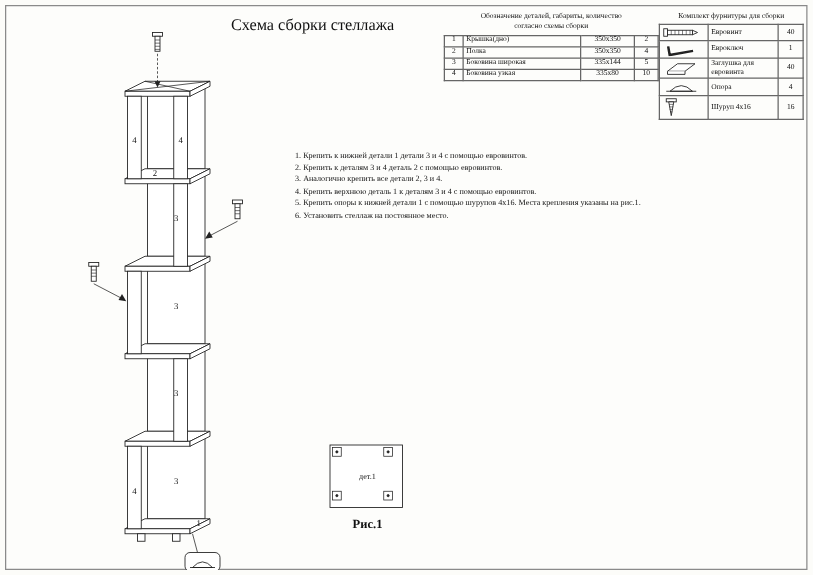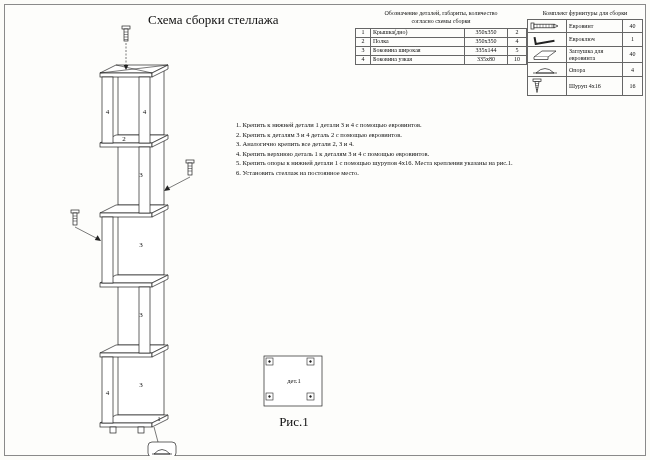--- a/index.html
+++ b/index.html
@@ -2,40 +2,40 @@
 <html><head>
 <meta charset="utf-8">
 <style>
   html,body{margin:0;padding:0;}
   body{
     width:650px;height:460px;position:relative;overflow:hidden;
     background:#fcfcf9;color:#111;
     font-family:"Liberation Serif", serif;
   }
   .frame{position:absolute;left:4px;top:4px;right:4px;bottom:4px;border:1px solid #8a8a8a;background:#fdfdfb;}
-  .title{position:absolute;left:148px;top:12px;width:204px;text-align:left;font-size:13px;}
+  .title{position:absolute;left:148px;top:12px;width:204px;text-align:center;font-size:13px;}
 
   .parts{position:absolute;left:355px;top:10px;width:172px;font-size:6px;}
   .parts .hdr{text-align:center;line-height:1.3;}
   .parts table{border-collapse:collapse;width:100%;margin-top:2px;}
   .parts td{border:1px solid #666;padding:0 2px;font-size:6px;line-height:1.15;height:8px;}
   .parts td.num{width:10px;text-align:center;}
   .parts td.size{width:38px;text-align:center;}
   .parts td.qty{width:14px;text-align:center;}
 
   .hw{position:absolute;left:527px;top:10px;width:116px;font-size:6px;}
   .hw .hdr{text-align:center;line-height:1.2;}
   .hw table{border-collapse:collapse;width:100%;margin-top:2px;}
   .hw td{border:1px solid #666;padding:1px 2px;font-size:6px;line-height:1.1;}
   .hw td.ic{width:34px;text-align:center;}
   .hw td.qty{width:15px;text-align:center;}
 
   .instr{position:absolute;left:236px;top:120px;width:408px;font-size:6.5px;line-height:9.6px;}
 
-  .figcap{position:absolute;left:258px;top:414px;width:72px;text-align:center;font-size:13px;}
+  .figcap{position:absolute;left:258px;top:414px;width:72px;text-align:center;font-size:10px;font-weight:bold;}
   svg{display:block;}
   svg text{font-family:"Liberation Serif", serif;}
 </style>
 </head>
 <body>
 
 <div class="frame"></div>
 
 <div class="title">Схема сборки стеллажа</div>
 

